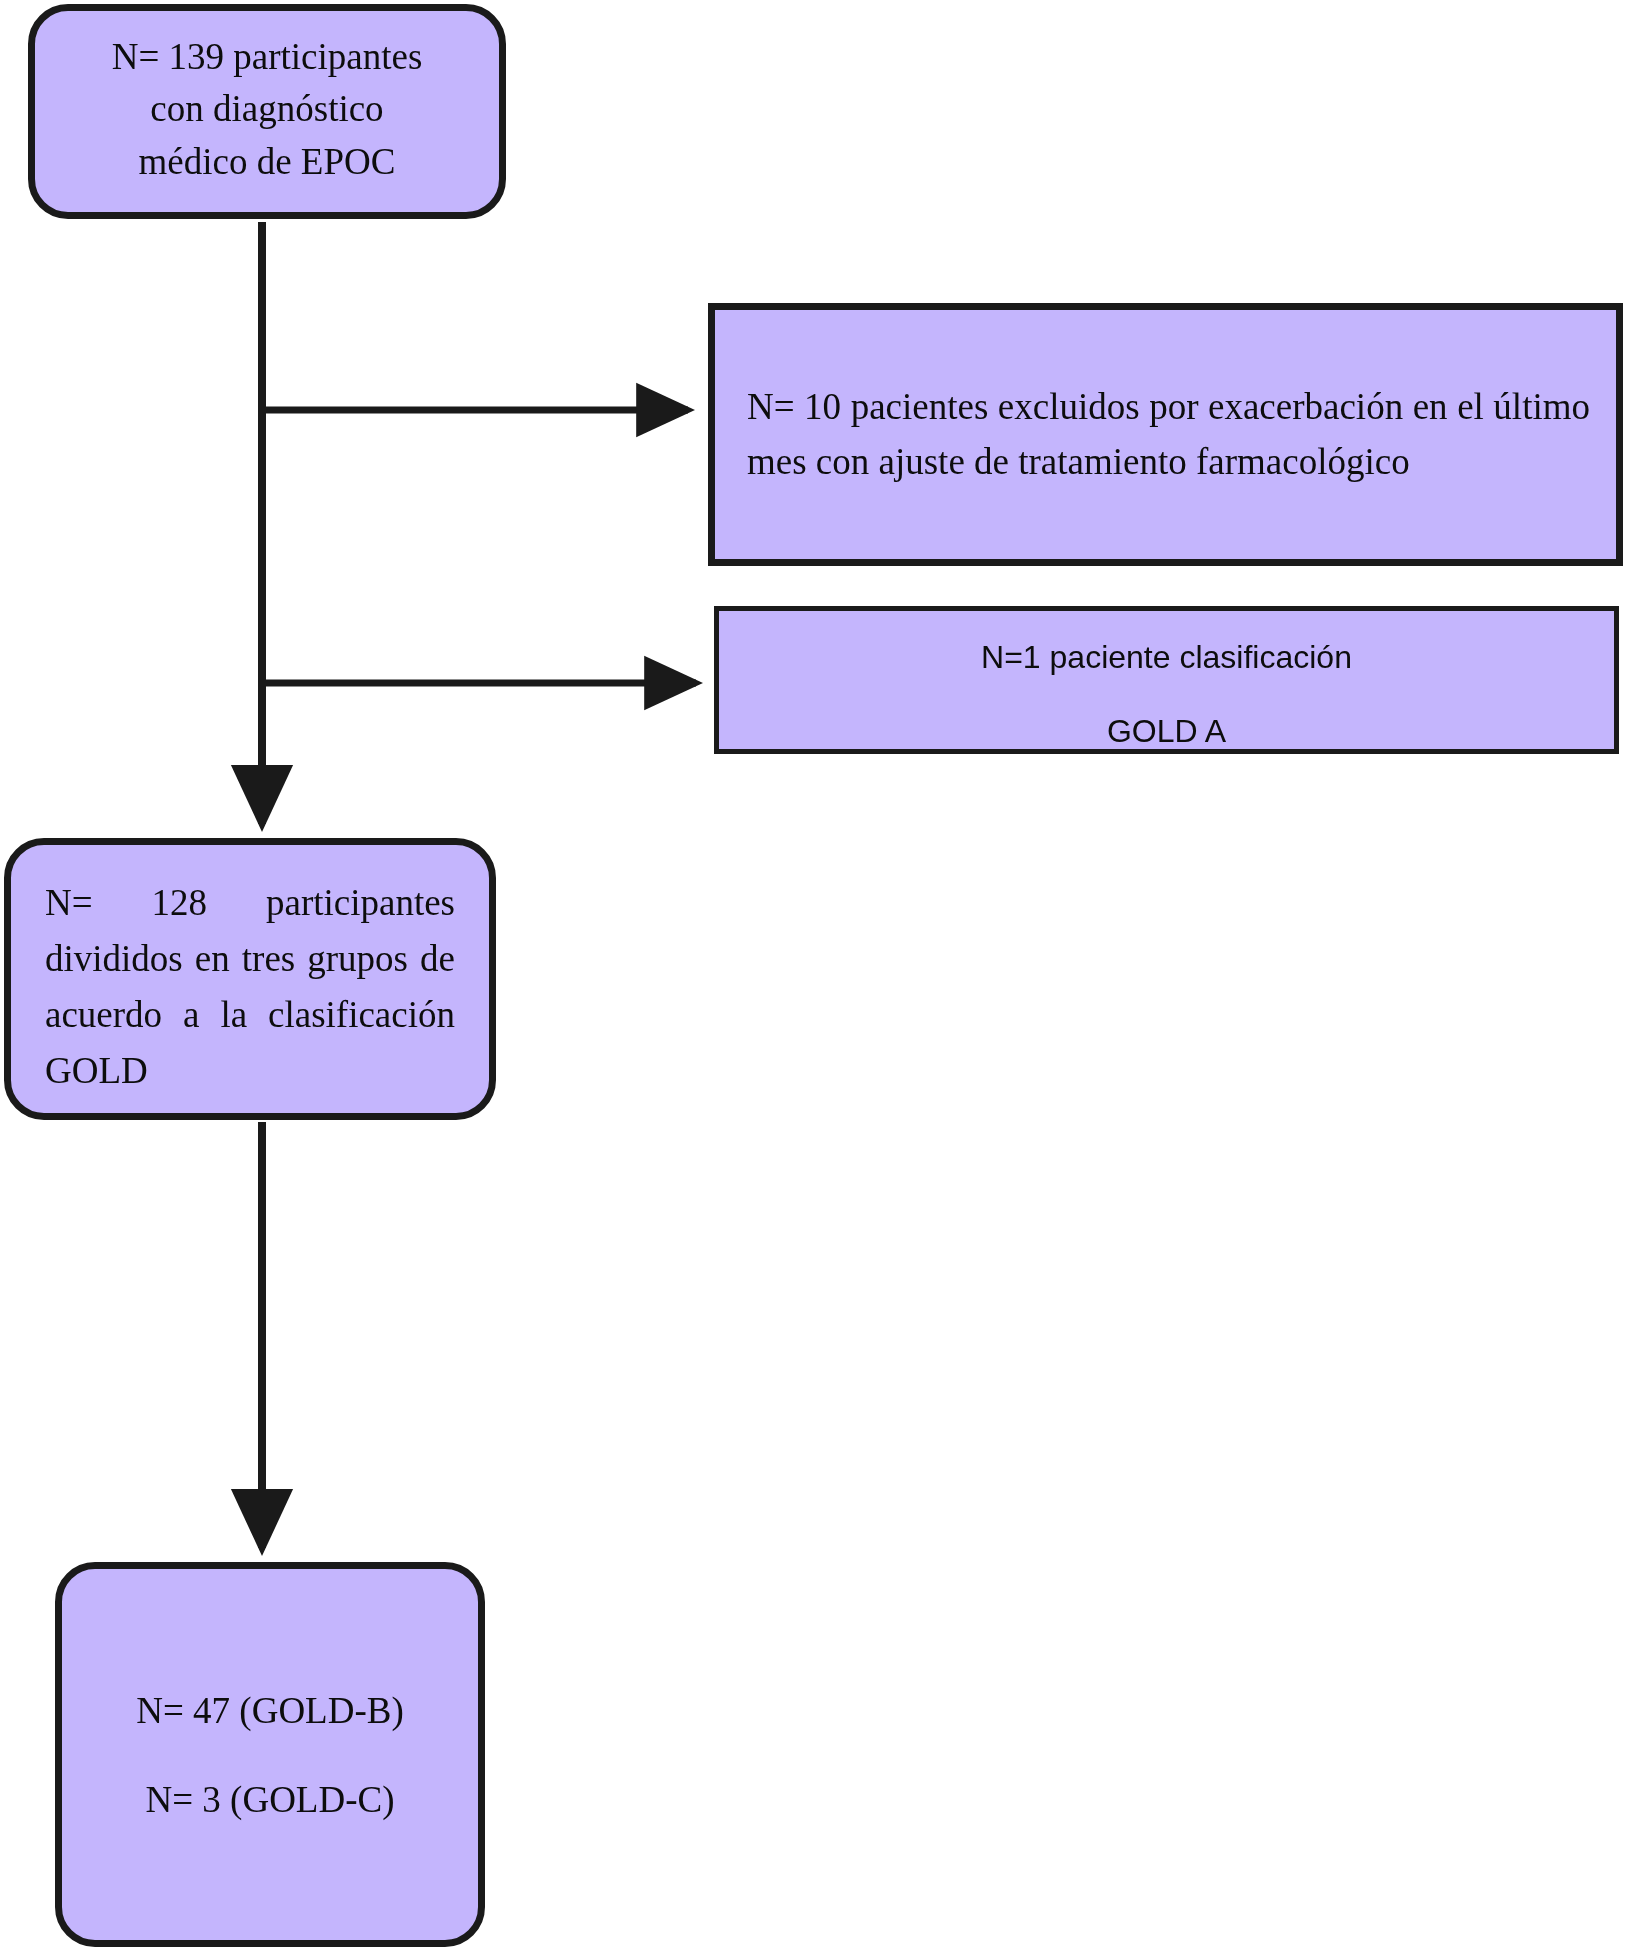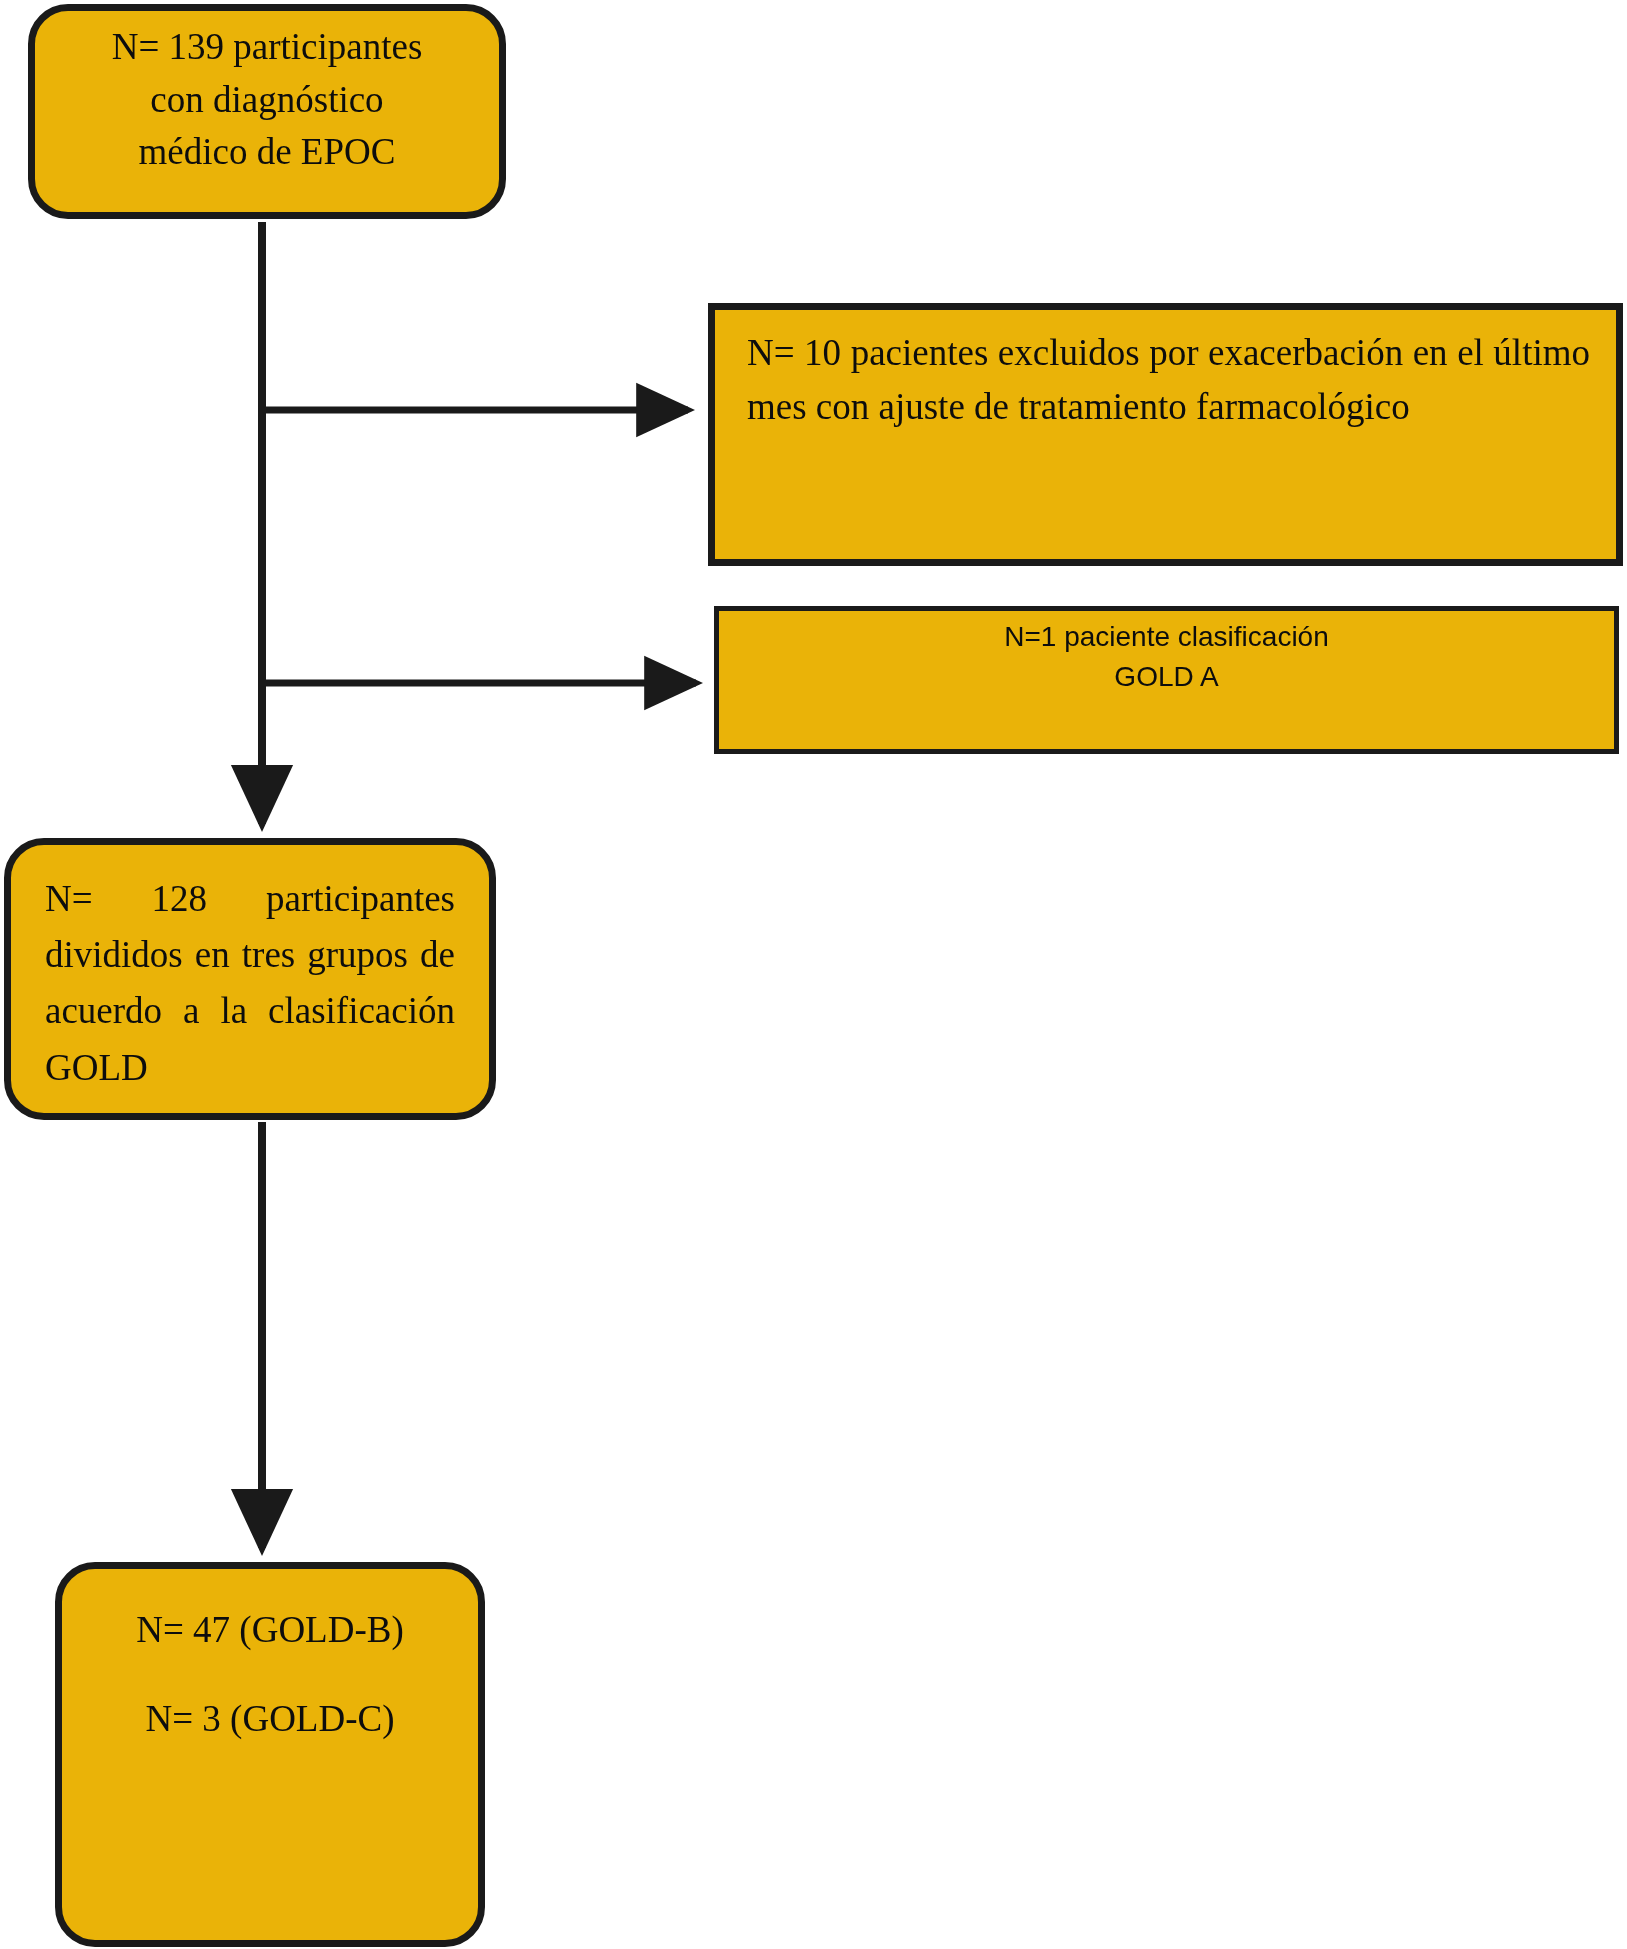--- a/index.html
+++ b/index.html
@@ -22,25 +22,26 @@
   svg.connectors {
     position: absolute;
     left: 0;
     top: 0;
     width: 1627px;
     height: 1949px;
     pointer-events: none;
   }
   .node {
     position: absolute;
-    background: #eab308;
+    background: #c4b5fd;
     border: 7px solid #1a1a1a;
     box-sizing: border-box;
     display: flex;
     flex-direction: column;
+    justify-content: center;
   }
   .node-round {
     border-radius: 40px;
   }
   .node-sharp {
     border-radius: 0;
   }
   .node .txt {
     margin: 0;
     padding: 0;
@@ -83,22 +84,23 @@
     left: 714px;
     top: 606px;
     width: 905px;
     height: 148px;
     padding: 6px 24px;
     border-width: 5px;
     font-family: "Liberation Sans", "DejaVu Sans", sans-serif;
   }
   #box-gold-a .txt {
     text-align: center;
-    font-size: 28px;
+    font-size: 32px;
     line-height: 1.42;
+    margin-top: 29px;
   }
 
   
   #box-divided {
     left: 4px;
     top: 838px;
     width: 492px;
     height: 282px;
     padding: 26px 34px 10px 34px;
   }

